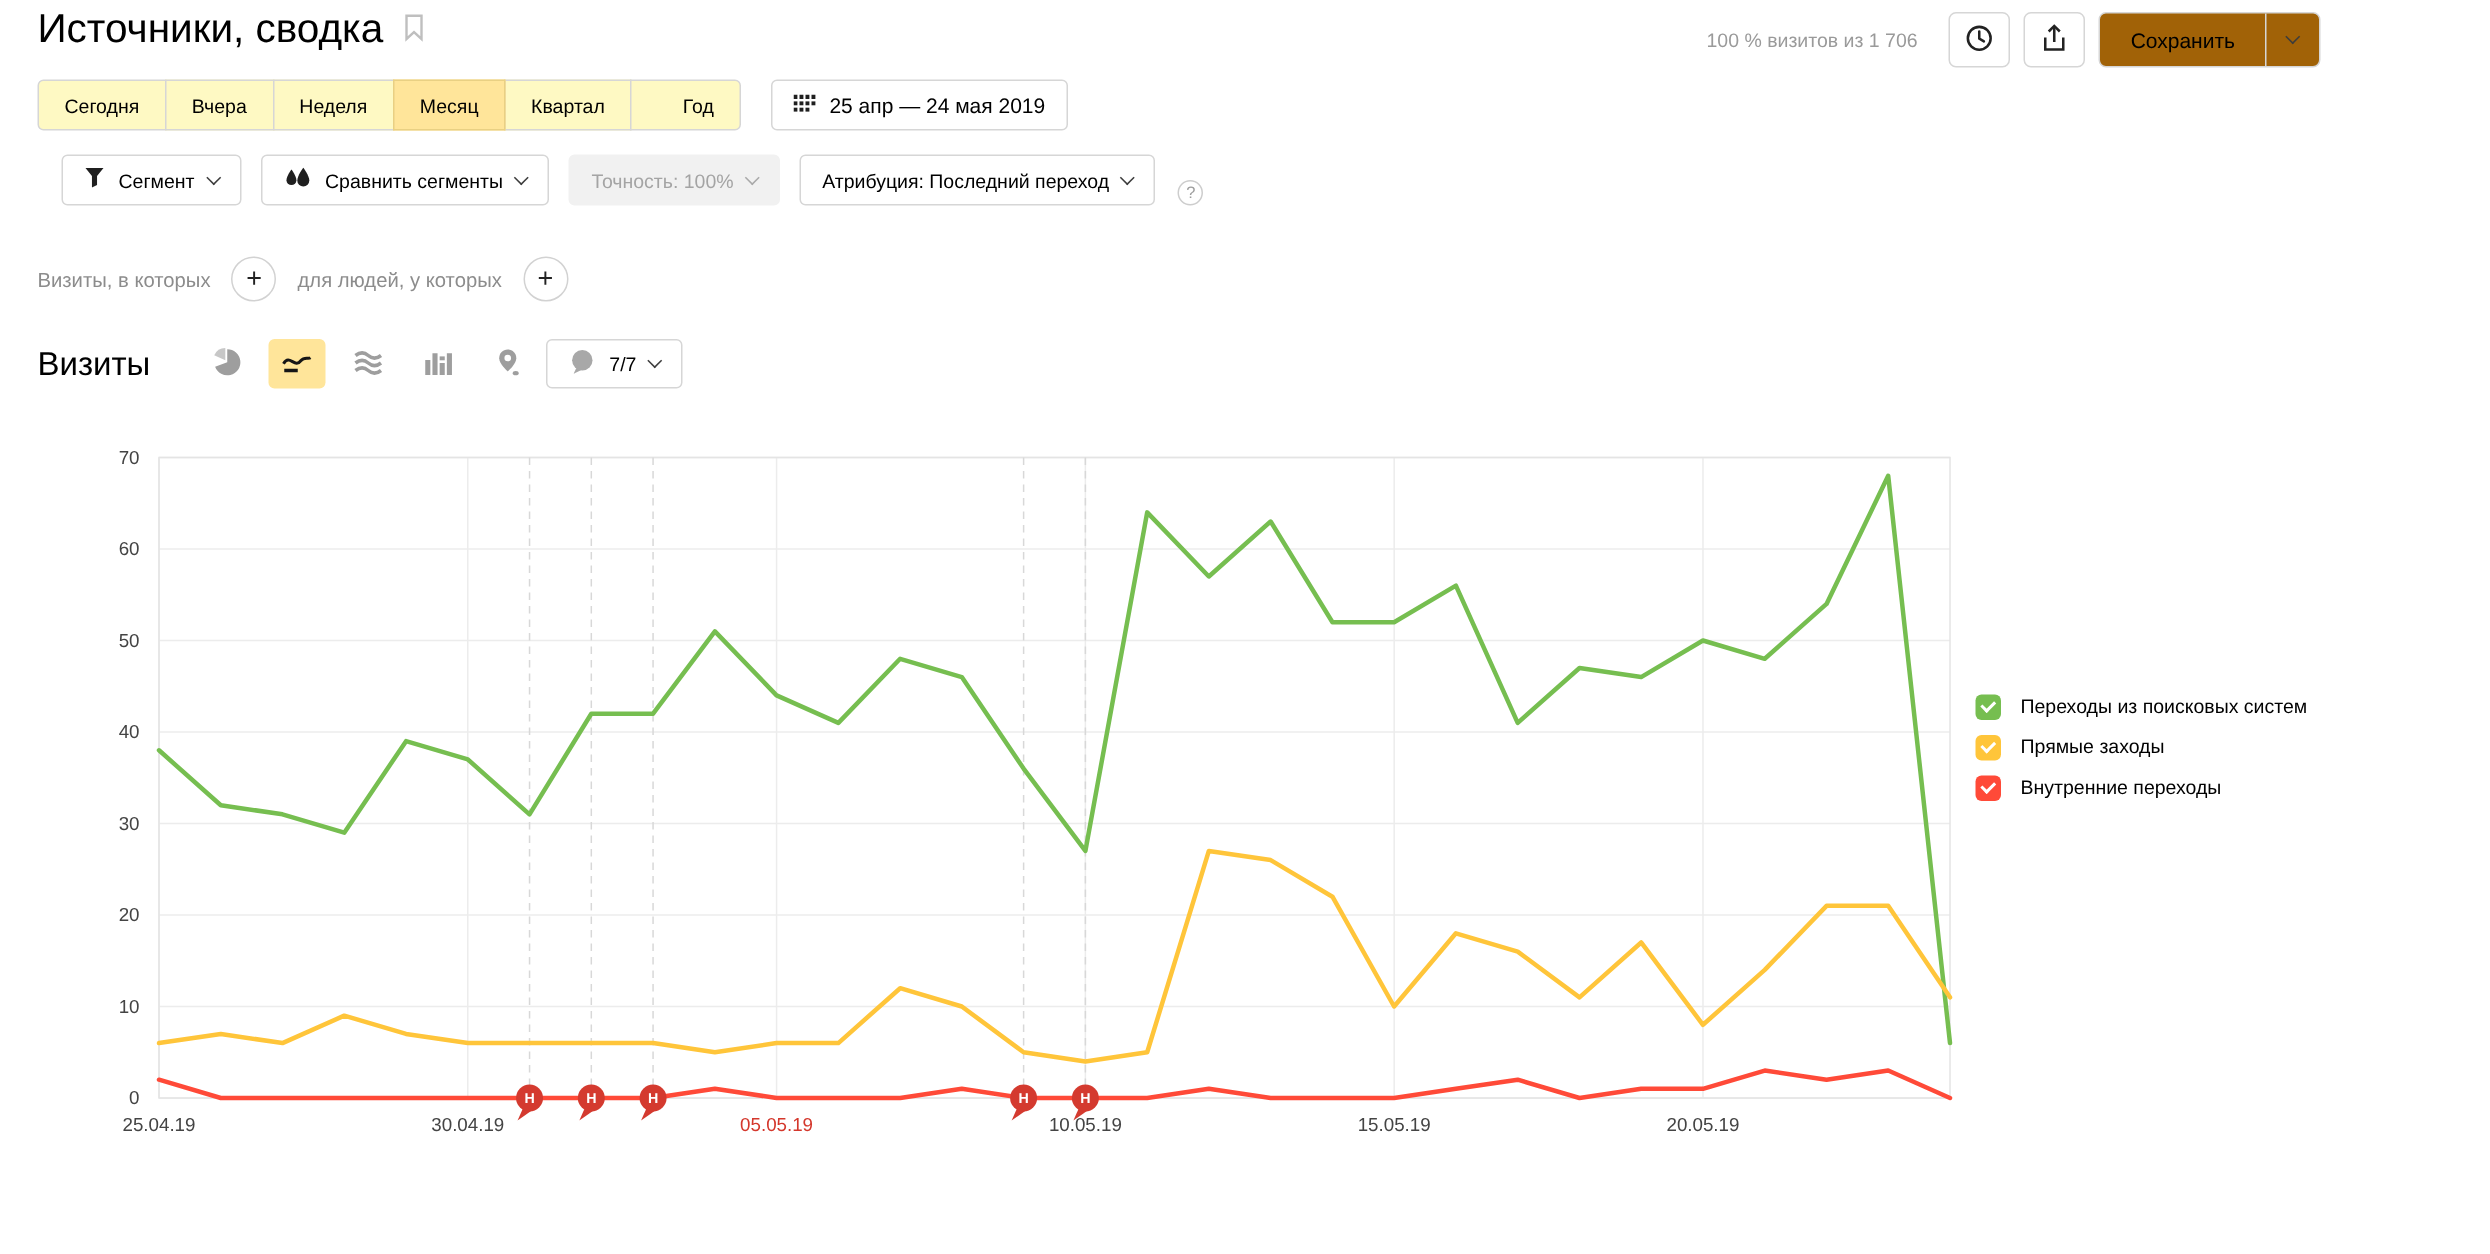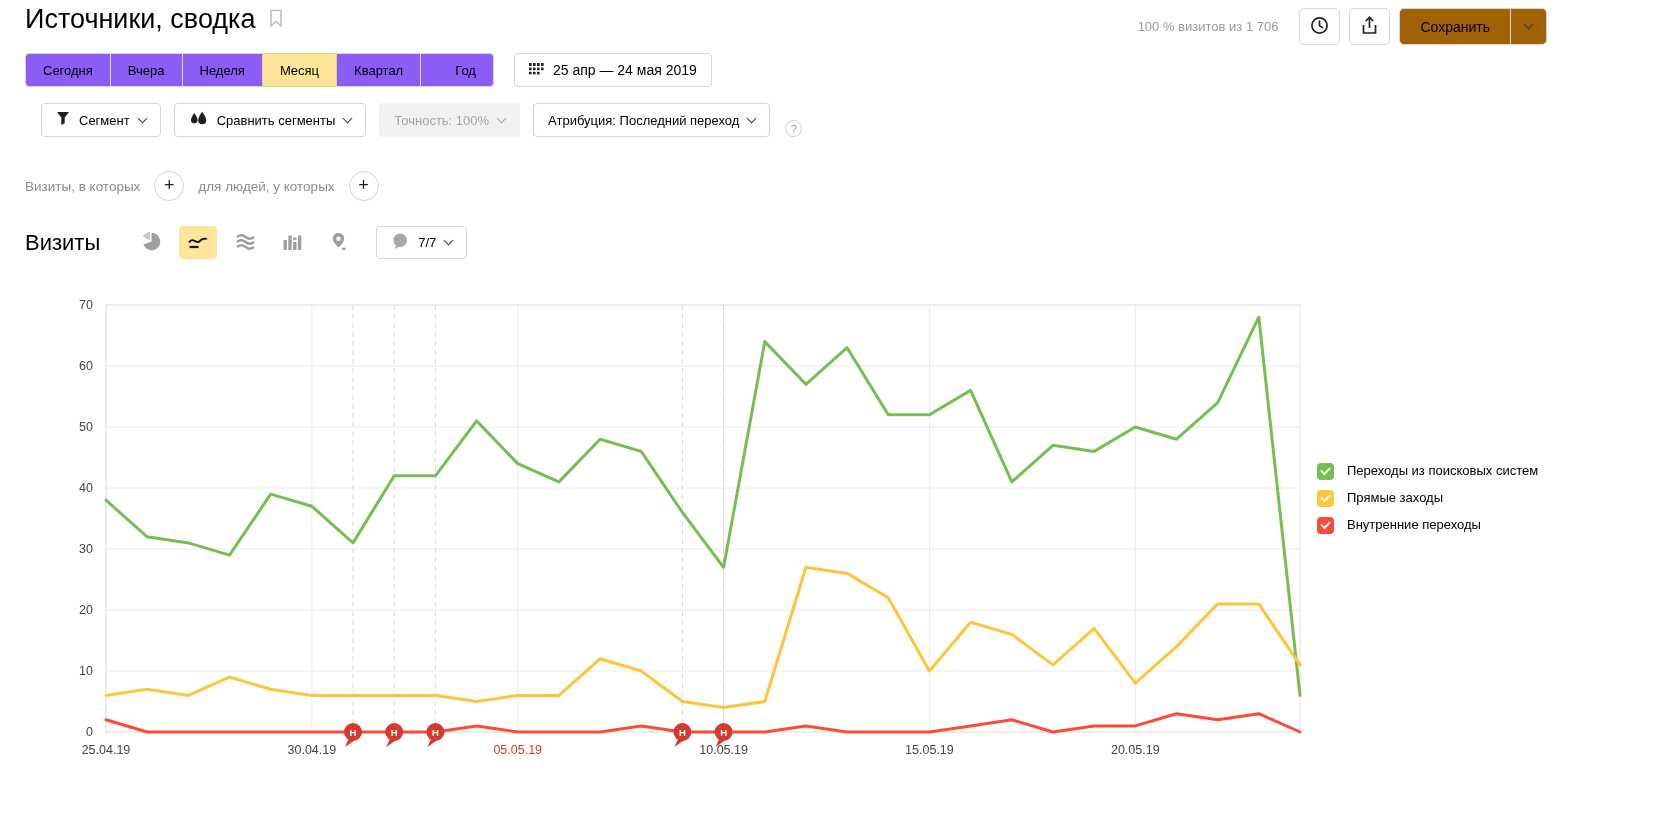--- a/index.html
+++ b/index.html
@@ -28,21 +28,21 @@
   .icon-btn { width:41px; height:37px; display:flex; align-items:center; justify-content:center;
               border:1px solid #d6d6d6; border-radius:5px; background:#fff; cursor:pointer; }
   .save-btn { display:flex; align-items:stretch; border:1px solid #d6d6d6; border-radius:5px;
               background:#a16207; height:37px; cursor:pointer; }
   .save-btn .save-label { display:flex; align-items:center; padding:0 20px; font-size:14px; }
   .save-btn .save-caret { display:flex; align-items:center; justify-content:center; width:36px;
                           border-left:1px solid #d6d6d6; }
   
   .row1 { position:absolute; top:53px; left:25px; display:flex; align-items:center; }
   .tabs { display:flex; }
-  .tab { border:1px solid #d6d6d6; background:#8b5cf6; height:34px; display:flex; align-items:center;
+  .tab { border:1px solid #d6d6d6; background:#fef9c3; height:34px; display:flex; align-items:center;
          padding:0 17px; margin-left:-1px; cursor:pointer; }
   .tab:first-child { border-radius:4px 0 0 4px; margin-left:0; }
   .tab:last-child  { border-radius:0 4px 4px 0;padding-left:34px; }
   .tab.active { background:#ffe59a; border-color:#e9d083; position:relative; z-index:1; }
   .date-btn { margin-left:20px; }
   .detail-btn { margin-left:15px; }
   
   .row2 { position:absolute; top:103px; left:25px; display:flex; align-items:flex-end; gap:13px;margin-left:16px; }
   .btn.disabled { background:#f1f1f1; border-color:#f1f1f1; color:#a4a4a4; cursor:default; }
   .qmark { width:17px; height:17px; border:1px solid #cdcdcd; border-radius:50%; color:#9d9d9d;
@@ -53,21 +53,21 @@
   .plus-btn { width:30px; height:30px; border:1px solid #d2d2d2; border-radius:50%; background:#fff;
               color:#222; font-size:18px; line-height:1; display:flex; align-items:center;
               justify-content:center; cursor:pointer; padding-bottom:2px; }
   
   .row4 { position:absolute; top:226px; left:25px; display:flex; align-items:center; }
   .row4 h2 { margin:0; font-size:22px; font-weight:400; }
   .ctypes { display:flex; align-items:center; gap:9px; margin-left:32px; }
   .ctype { width:38px; height:33px; display:flex; align-items:center; justify-content:center;
            border-radius:4px; cursor:pointer; }
   .ctype.active { background:#ffe59a; }
-  .ann-btn { margin-left:18px; height:33px; }
+  .ann-btn { margin-left:6px; height:33px; }
   
   .chart-wrap { position:absolute; top:285px; left:56px; width:1260px; height:490px; }
   .chart-wrap svg text { font-family:"Liberation Sans", sans-serif; }
   .legend { position:absolute; top:463px; left:1297px; display:flex; flex-direction:column; gap:10px; }
   .legend-item { display:flex; align-items:flex-start; gap:13px; cursor:pointer;margin-left:20px; }
   .legend-box { width:17px; height:17px; border-radius:4px; position:relative; background:#ccc; flex:0 0 auto; }
   .legend-box::after { content:""; position:absolute; left:4px; top:4px; width:7px; height:4px;
                        border-left:2px solid #fff; border-bottom:2px solid #fff; transform:rotate(-45deg); }
 </style>
 </head>

